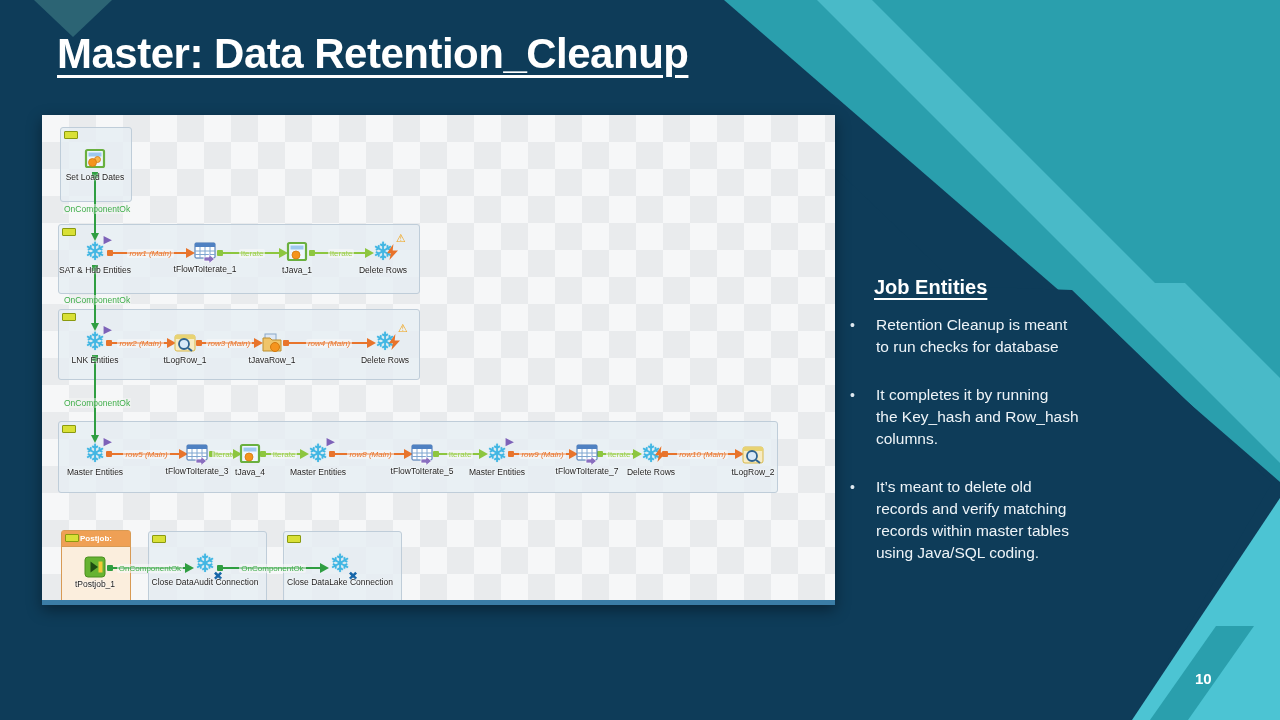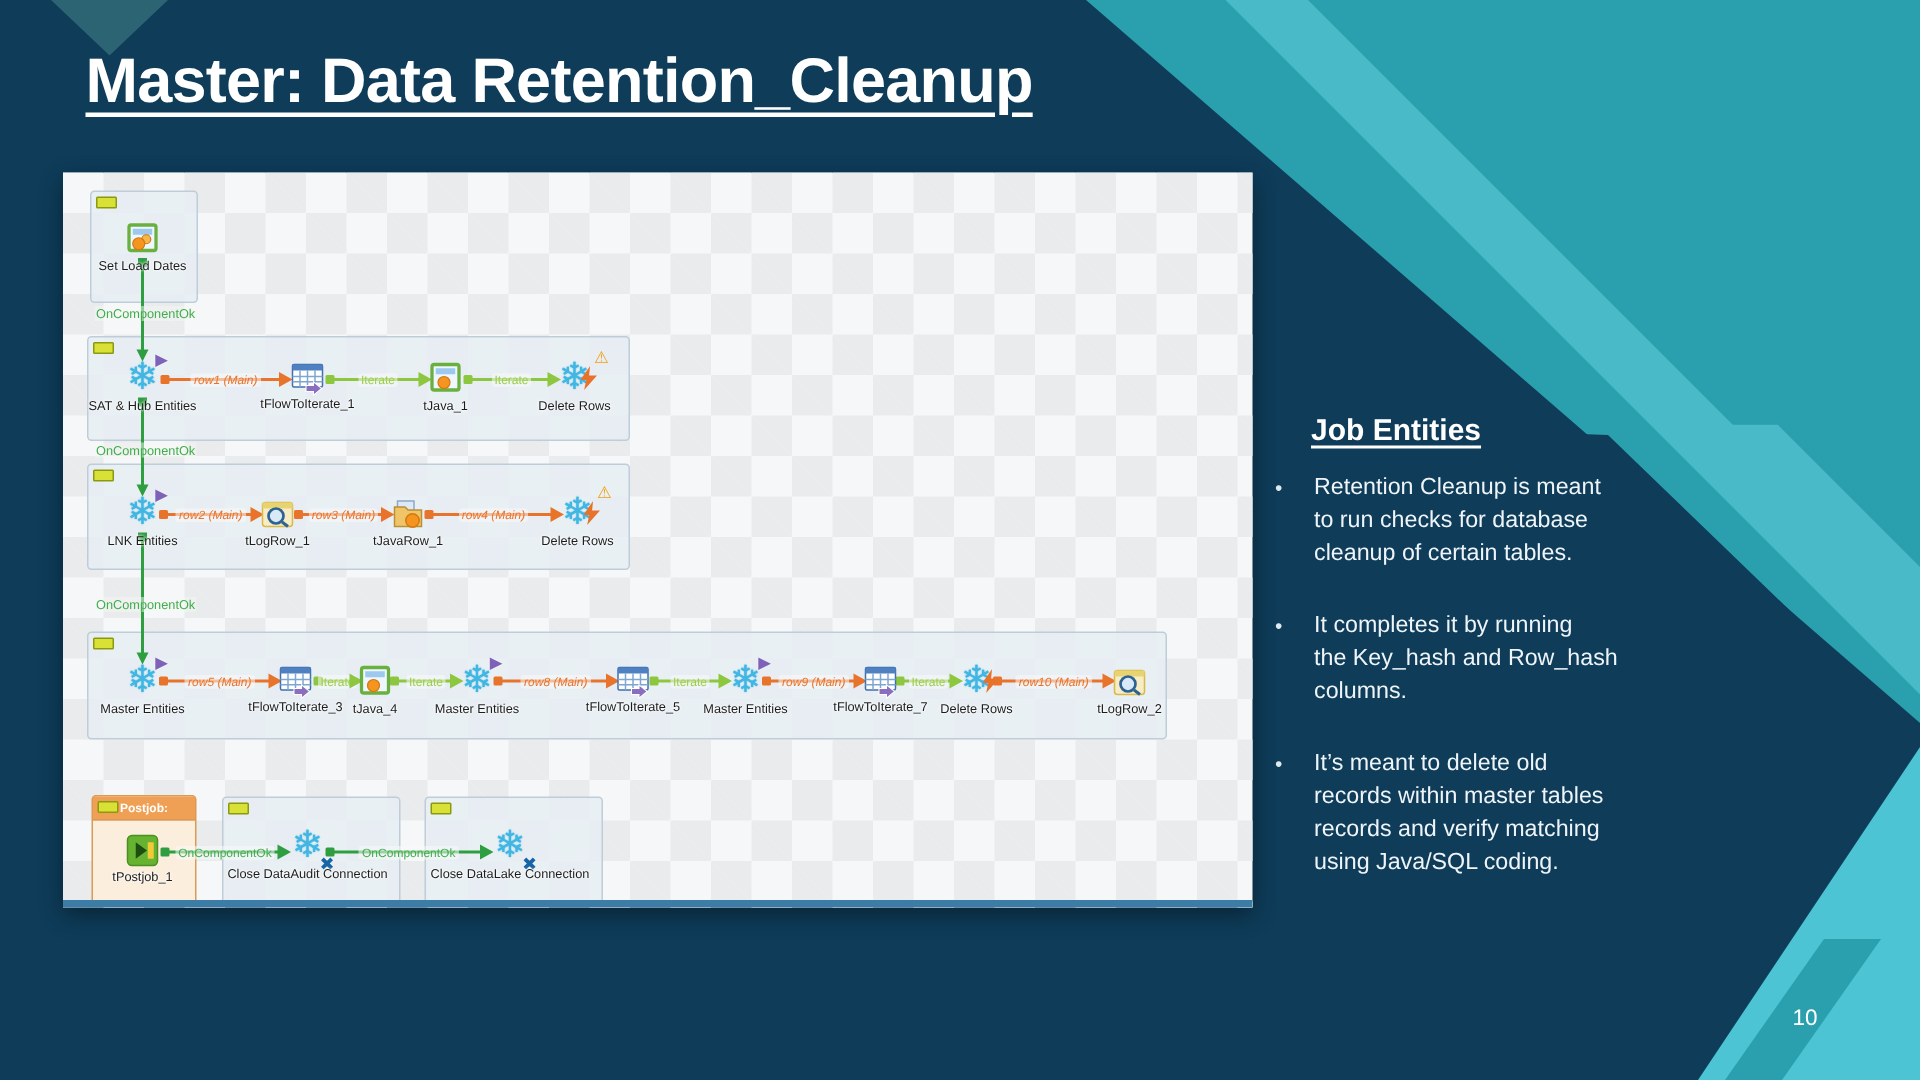--- a/index.html
+++ b/index.html
@@ -70,21 +70,21 @@
 
   
   .side{position:absolute;left:848px;top:276px;width:316px;color:#eef4f8;}
   .side h2{margin:0 0 15px 26px;font-size:20px;font-weight:800;color:#fff;
            text-decoration:underline;text-underline-offset:4px;}
   .side ul{list-style:none;margin:0;padding:0;}
   .side li{position:relative;padding-left:28px;margin-bottom:26px;font-size:15.5px;line-height:22px;}
   .side li::before{content:"\2022";position:absolute;left:2px;top:0;font-size:14px;color:#dfe9f0;}
   .bl{display:block;}
 
-  .pageno{position:absolute;left:1195px;top:670px;color:#fff;font-size:15px;font-weight:normal;}
+  .pageno{position:absolute;left:1195px;top:670px;color:#fff;font-size:15px;font-weight:bold;}
 </style>
 </head>
 <body>
 
 <div class="slide">
 
   <div class="bg bg-teal-main"></div>
   <div class="bg bg-stripe1"></div>
   <div class="bg bg-navy-panel"></div>
   <div class="bg bg-stripe2"></div>
@@ -377,30 +377,29 @@
 
     <div class="canvas-edge"></div>
   </div>
 
   <div class="side">
     <h2>Job Entities</h2>
     <ul>
       <li>
         <span class="bl">Retention Cleanup is meant</span>
         <span class="bl">to run checks for database</span>
-        <span class="bl">cleanup of certain tables.</span>
       </li>
       <li>
         <span class="bl">It completes it by running</span>
         <span class="bl">the Key_hash and Row_hash</span>
         <span class="bl">columns.</span>
       </li>
       <li>
         <span class="bl">It’s meant to delete old</span>
+        <span class="bl">records and verify matching</span>
         <span class="bl">records within master tables</span>
-        <span class="bl">records and verify matching</span>
         <span class="bl">using Java/SQL coding.</span>
       </li>
     </ul>
   </div>
 
   <div class="pageno">10</div>
 </div>
 
 </body></html>

